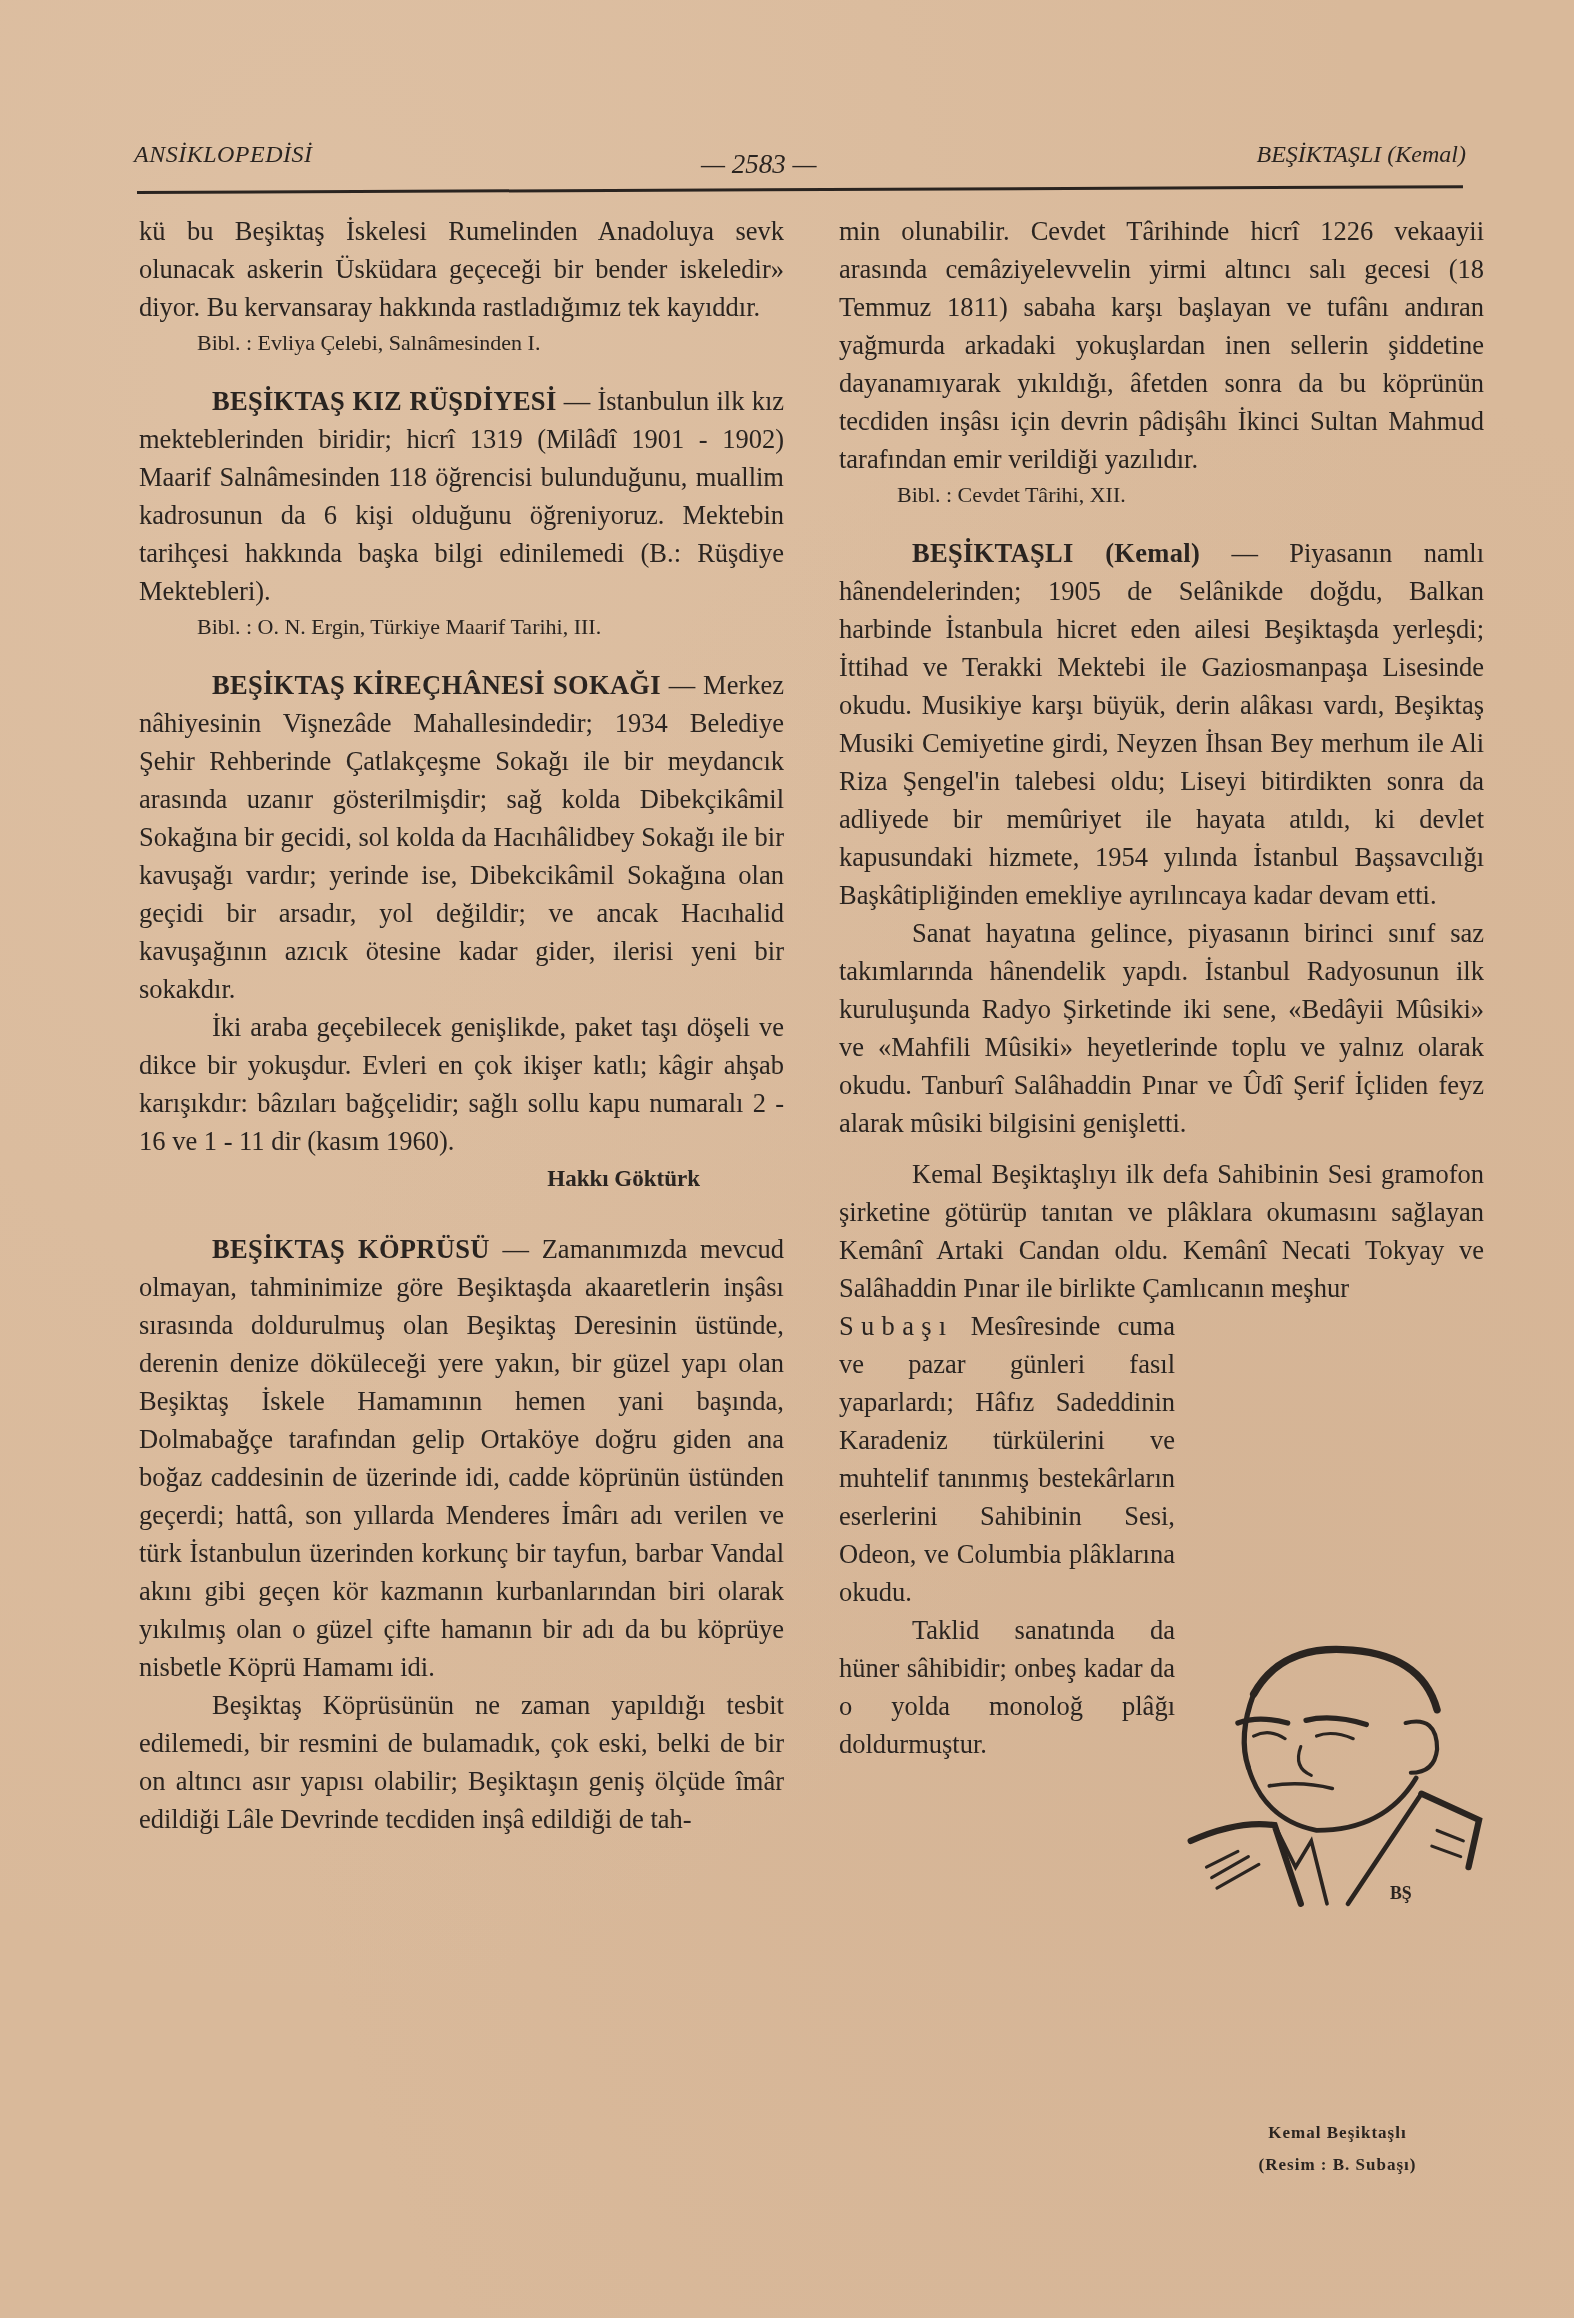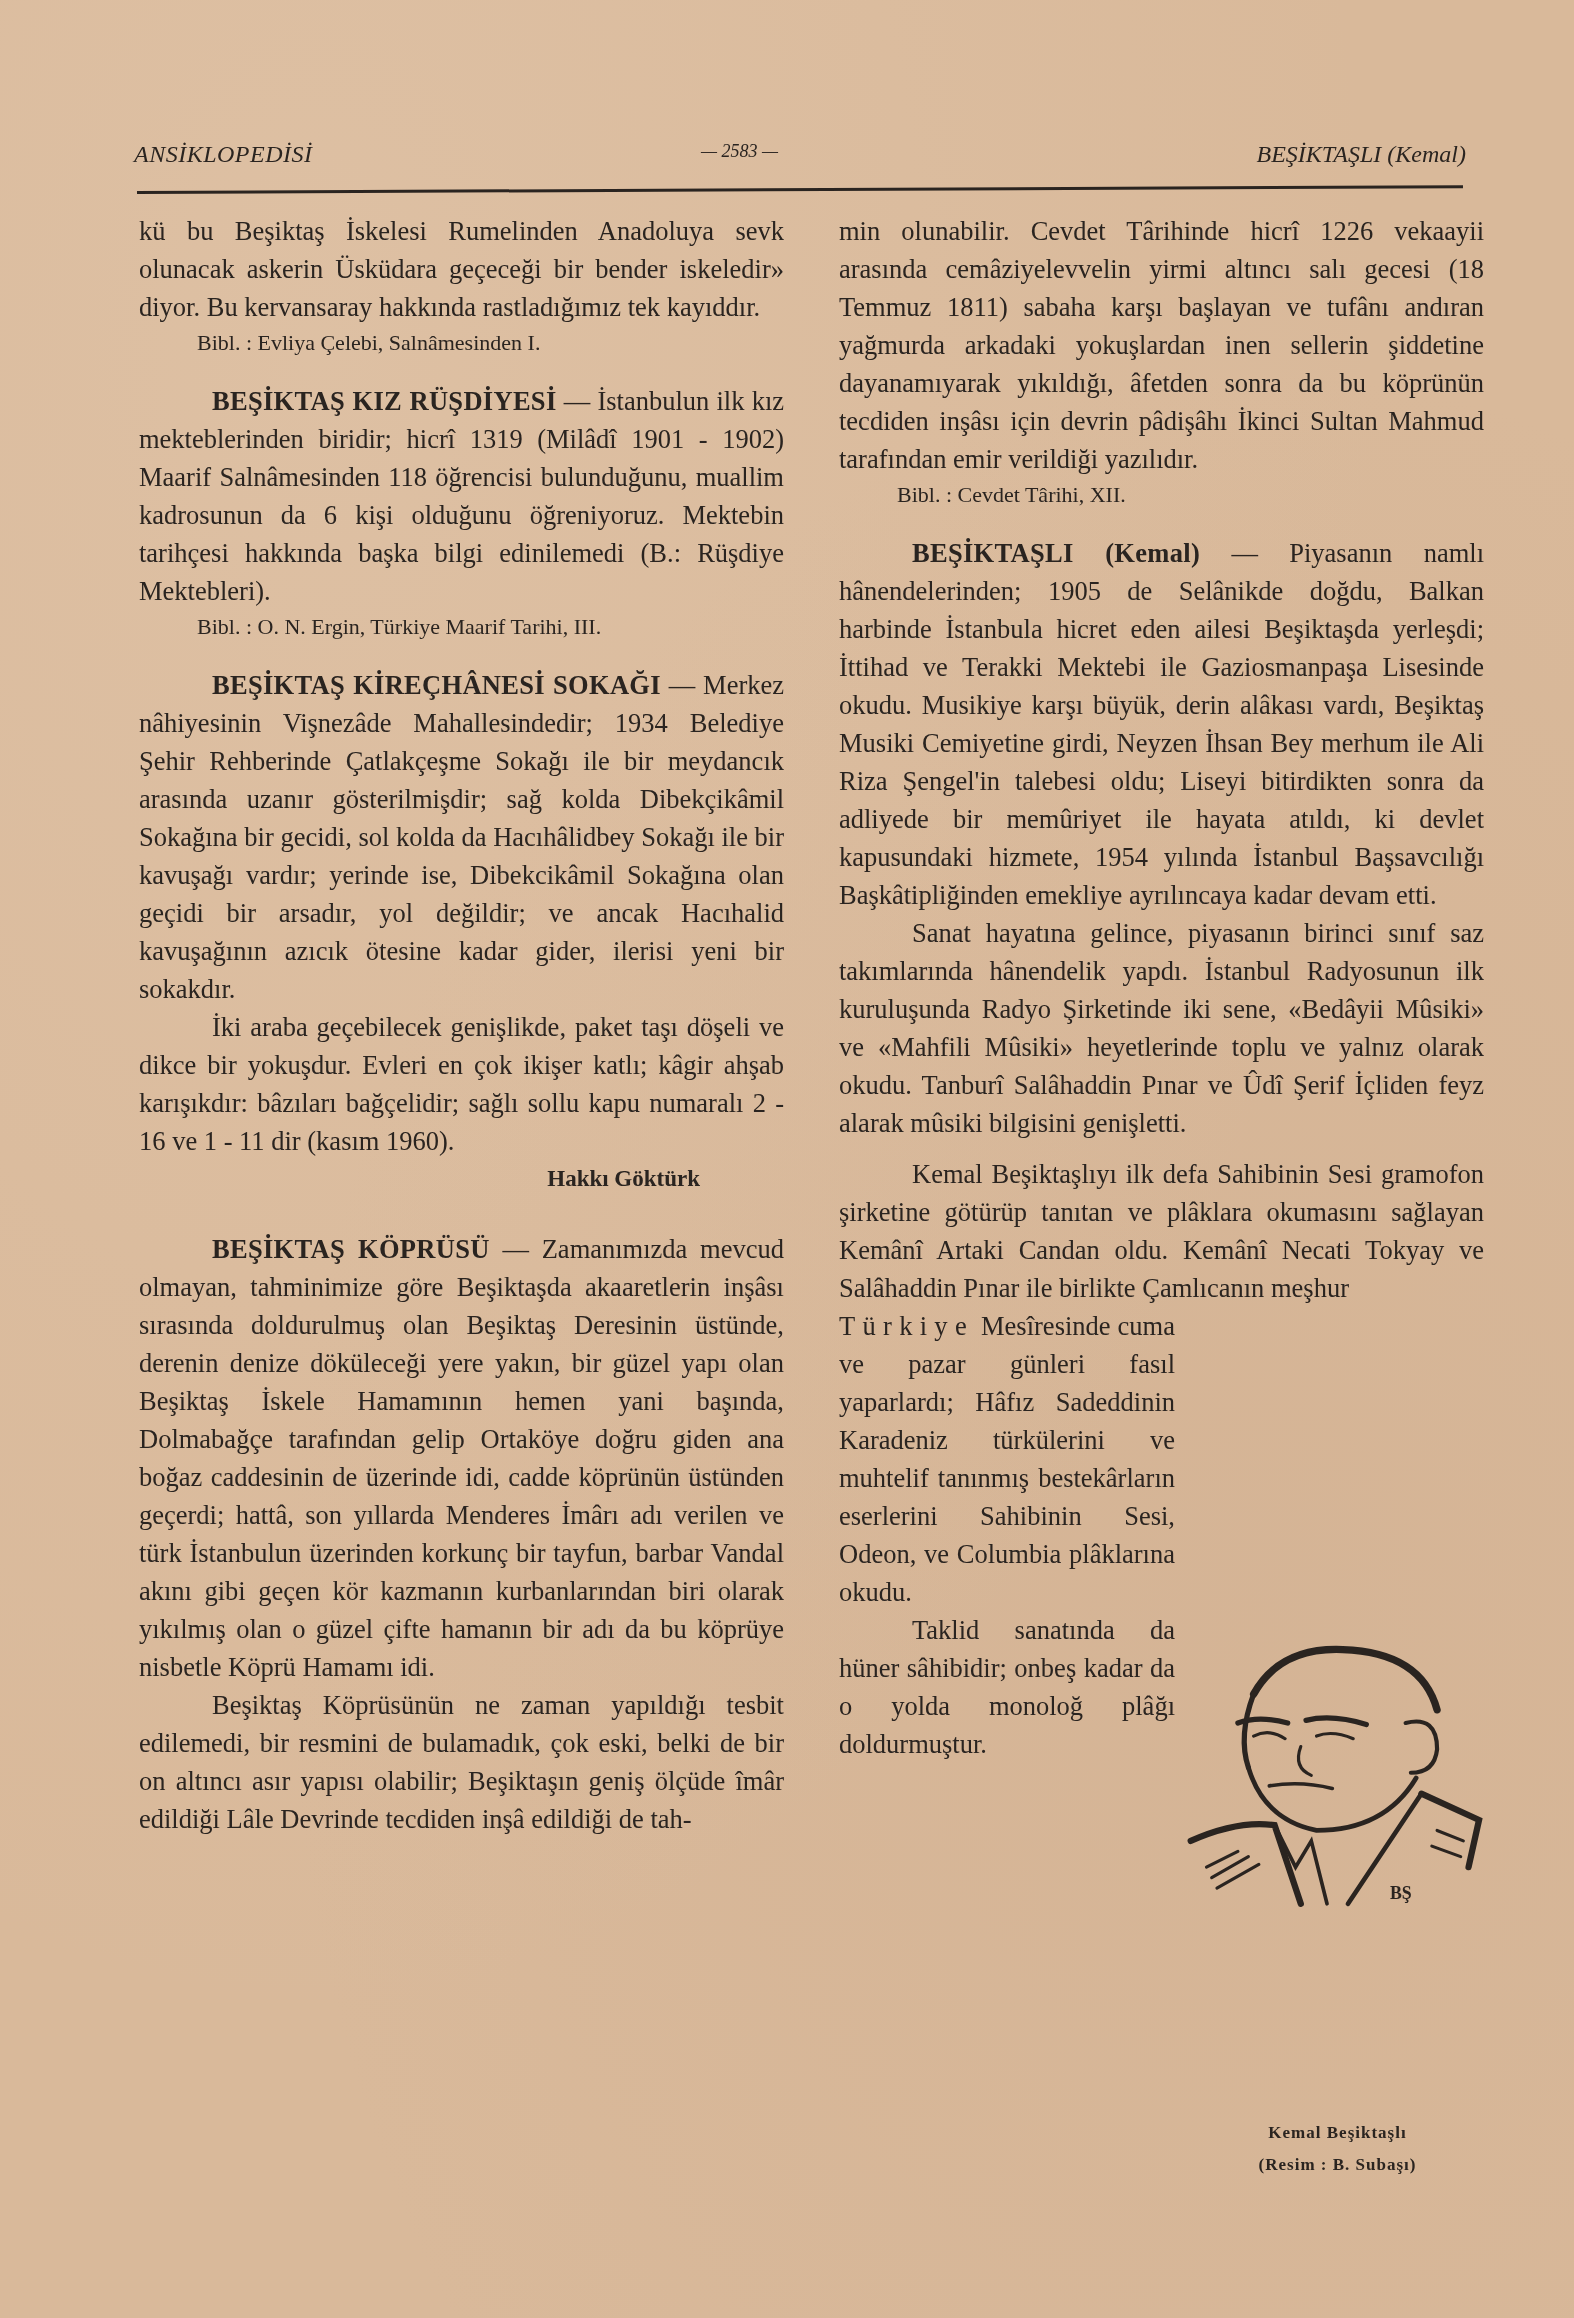--- a/index.html
+++ b/index.html
@@ -10,21 +10,21 @@
       radial-gradient(ellipse at 20% 15%, rgba(230,205,180,0.35), transparent 60%),
       radial-gradient(ellipse at 80% 70%, rgba(200,165,135,0.25), transparent 55%);
     font-family:"Liberation Serif", "DejaVu Serif", serif;
     color:#2a2420;
     position:relative;
   }
   .header {
     position:absolute; left:134px; top:141px; width:1332px; height:31.5px;font-style:italic;
   }
   .header .left { position:absolute; left:0; top:0; font-size:24px; letter-spacing:0.5px; }
-  .header .center { position:absolute; left:567px; top:0; font-size:18px; }
+  .header .center { position:absolute; left:567px; top:8px; font-size:27px; }
   .header .right { position:absolute; right:0; top:0; font-size:24px; }
   .rule {
     position:absolute; left:137px; top:191px; width:1326px; height:3.1px;
     background:#2a2420; transform:rotate(-0.25deg); transform-origin:left center;
   }
   .col {
     position:absolute; top:212px; width:645px;
     font-size:26.5px; line-height:38px; text-align:justify;
   }
   .col.left { left:139px; }
@@ -73,21 +73,21 @@
 </div>
 
 <div class="col right">
   <p>min olunabilir. Cevdet Târihinde hicrî 1226 vekaayii arasında cemâziyelevvelin yirmi altıncı salı gecesi (18 Temmuz 1811) sabaha karşı başlayan ve tufânı andıran yağmurda arkadaki yokuşlardan inen sellerin şiddetine dayanamıyarak yıkıldığı, âfetden sonra da bu köprünün tecdiden inşâsı için devrin pâdişâhı İkinci Sultan Mahmud tarafından emir verildiği yazılıdır.</p>
   <p class="bibl">Bibl. : Cevdet Târihi, XII.</p>
 
   <p class="indent entry"><span class="head">BEŞİKTAŞLI (Kemal)</span><span> — Piyasanın namlı hânendelerinden; 1905 de Selânikde doğdu, Balkan harbinde İstanbula hicret eden ailesi Beşiktaşda yerleşdi; İttihad ve Terakki Mektebi ile Gaziosmanpaşa Lisesinde okudu. Musikiye karşı büyük, derin alâkası vardı, Beşiktaş Musiki Cemiyetine girdi, Neyzen İhsan Bey merhum ile Ali Riza Şengel'in talebesi oldu; Liseyi bitirdikten sonra da adliyede bir memûriyet ile hayata atıldı, ki devlet kapusundaki hizmete, 1954 yılında İstanbul Başsavcılığı Başkâtipliğinden emekliye ayrılıncaya kadar devam etti.</span></p>
   <p class="indent">Sanat hayatına gelince, piyasanın birinci sınıf saz takımlarında hânendelik yapdı. İstanbul Radyosunun ilk kuruluşunda Radyo Şirketinde iki sene, «Bedâyii Mûsiki» ve «Mahfili Mûsiki» heyetlerinde toplu ve yalnız olarak okudu. Tanburî Salâhaddin Pınar ve Ûdî Şerif İçliden feyz alarak mûsiki bilgisini genişletti.</p>
   <div class="gap"></div>
   <p class="indent">Kemal Beşiktaşlıyı ilk defa Sahibinin Sesi gramofon şirketine götürüp tanıtan ve plâklara okumasını sağlayan Kemânî Artaki Candan oldu. Kemânî Necati Tokyay ve Salâhaddin Pınar ile birlikte Çamlıcanın meşhur</p>
-  <p class="narrow"><span class="spaced">Türkiye</span> <span>Mesîresinde cuma ve pazar günleri fasıl yaparlardı; Hâfız Sadeddinin Karadeniz türkülerini ve muhtelif tanınmış bestekârların eserlerini Sahibinin Sesi, Odeon, ve Columbia plâklarına okudu.</span></p>
+  <p class="narrow"><span class="spaced">Subaşı</span> <span>Mesîresinde cuma ve pazar günleri fasıl yaparlardı; Hâfız Sadeddinin Karadeniz türkülerini ve muhtelif tanınmış bestekârların eserlerini Sahibinin Sesi, Odeon, ve Columbia plâklarına okudu.</span></p>
   <p class="indent narrow">Taklid sanatında da hüner sâhibidir; onbeş kadar da o yolda monoloğ plâğı doldurmuştur.</p>
 </div>
 
 <div class="portrait">
   <svg viewBox="0 0 620 560">
     <g fill="none" stroke="#2a2420" stroke-linecap="round">
       <path d="M150 120 Q200 30 320 35 Q470 40 500 150" stroke-width="14"></path>
       <path d="M150 120 Q120 200 140 260" stroke-width="10"></path>
       <path d="M120 175 Q160 160 215 175" stroke-width="10"></path>
       <path d="M250 170 Q300 158 365 178" stroke-width="10"></path>

